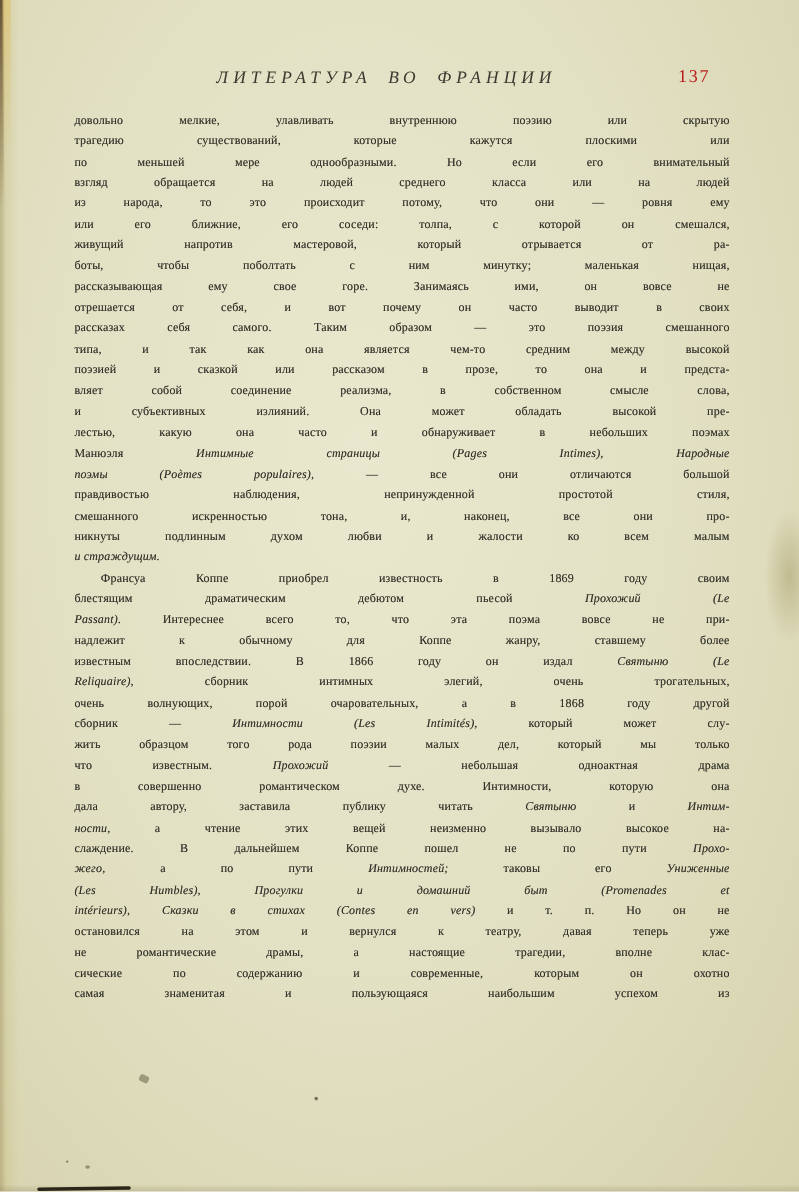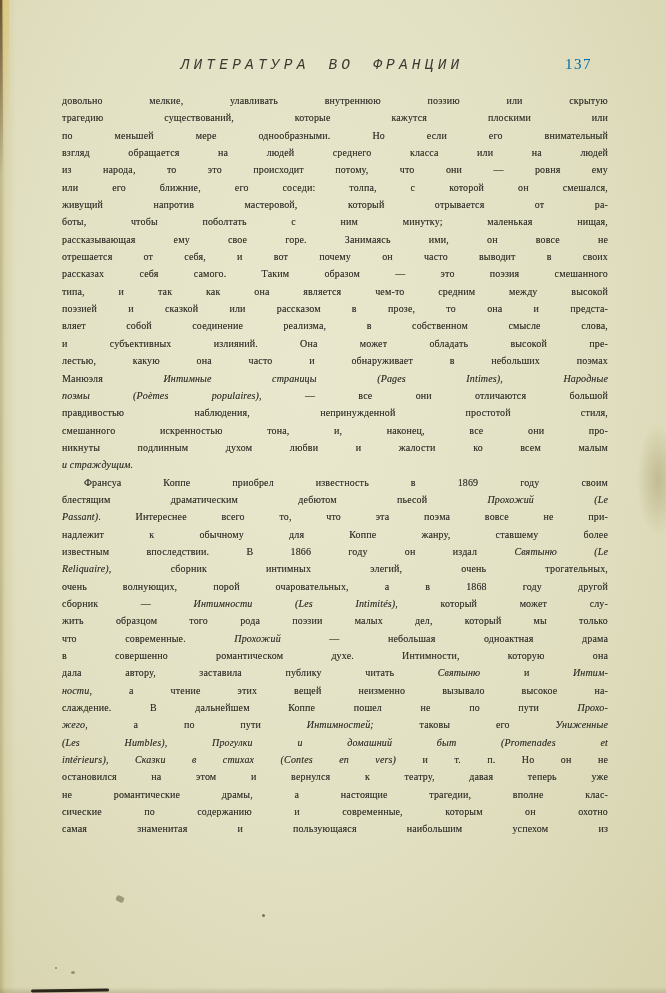--- a/index.html
+++ b/index.html
@@ -48,25 +48,24 @@
     position: absolute; left: 62px; top: 54px; width: 546px;
     color: #31312a;
   }
   .header { position: relative; height: 38px; }
   .running-title {
     position: absolute; left: 0; right: 26px; top: 3px;
     text-align: center;
     font-style: italic; font-size: 14.5px; letter-spacing: 4.2px; word-spacing: 6px;
     color: #3a3a30;
     white-space: nowrap;
-    font-family: Liberation Mono, monospace;
   }
   .page-number {
     position: absolute; right: 16px; top: 2px;
-    font-size: 15px; letter-spacing: 1.5px; color: #0369a1;
+    font-size: 15px; letter-spacing: 1.5px; color: #b91c1c;
   }
   .body-text {
     position: relative;
     font-size: 10px; line-height: 17.35px;
     letter-spacing: 0.15px;
     text-shadow: 0 0 0.5px rgba(58,58,44,0.55);
   }
   .line {
     text-align: justify;
     text-align-last: justify;
@@ -122,21 +121,21 @@
       <div class="line para-end"><span>и страждущим.</span></div>
       <div class="line indent"><span>Франсуа Коппе приобрел известность в 1869 году своим</span></div>
       <div class="line"><span>блестящим драматическим дебютом пьесой </span><i>Прохожий (Le</i></div>
       <div class="line"><i>Passant)</i><span>. Интереснее всего то, что эта поэма вовсе не при-</span></div>
       <div class="line"><span>надлежит к обычному для Коппе жанру, ставшему более</span></div>
       <div class="line"><span>известным впоследствии. В 1866 году он издал </span><i>Святыню (Le</i></div>
       <div class="line"><i>Reliquaire)</i><span>, сборник интимных элегий, очень трогательных,</span></div>
       <div class="line"><span>очень волнующих, порой очаровательных, а в 1868 году другой</span></div>
       <div class="line"><span>сборник — </span><i>Интимности (Les Intimités)</i><span>, который может слу-</span></div>
       <div class="line"><span>жить образцом того рода поэзии малых дел, который мы только</span></div>
-      <div class="line"><span>что современные. </span><i>Прохожий</i><span> — небольшая одноактная драма</span></div>
+      <div class="line"><span>что известным. </span><i>Прохожий</i><span> — небольшая одноактная драма</span></div>
       <div class="line"><span>в совершенно романтическом духе. Интимности, которую она</span></div>
       <div class="line"><span>дала автору, заставила публику читать </span><i>Святыню</i><span> и </span><i>Интим-</i></div>
       <div class="line"><i>ности</i><span>, а чтение этих вещей неизменно вызывало высокое на-</span></div>
       <div class="line"><span>слаждение. В дальнейшем Коппе пошел не по пути </span><i>Прохо-</i></div>
       <div class="line"><i>жего</i><span>, а по пути </span><i>Интимностей;</i><span> таковы его </span><i>Униженные</i></div>
       <div class="line"><i>(Les Humbles)</i><span>, </span><i>Прогулки и домашний быт (Promenades et</i></div>
       <div class="line"><i>intérieurs)</i><span>, </span><i>Сказки в стихах (Contes en vers)</i><span> и т. п. Но он не</span></div>
       <div class="line"><span>остановился на этом и вернулся к театру, давая теперь уже</span></div>
       <div class="line"><span>не романтические драмы, а настоящие трагедии, вполне клас-</span></div>
       <div class="line"><span>сические по содержанию и современные, которым он охотно</span></div>

